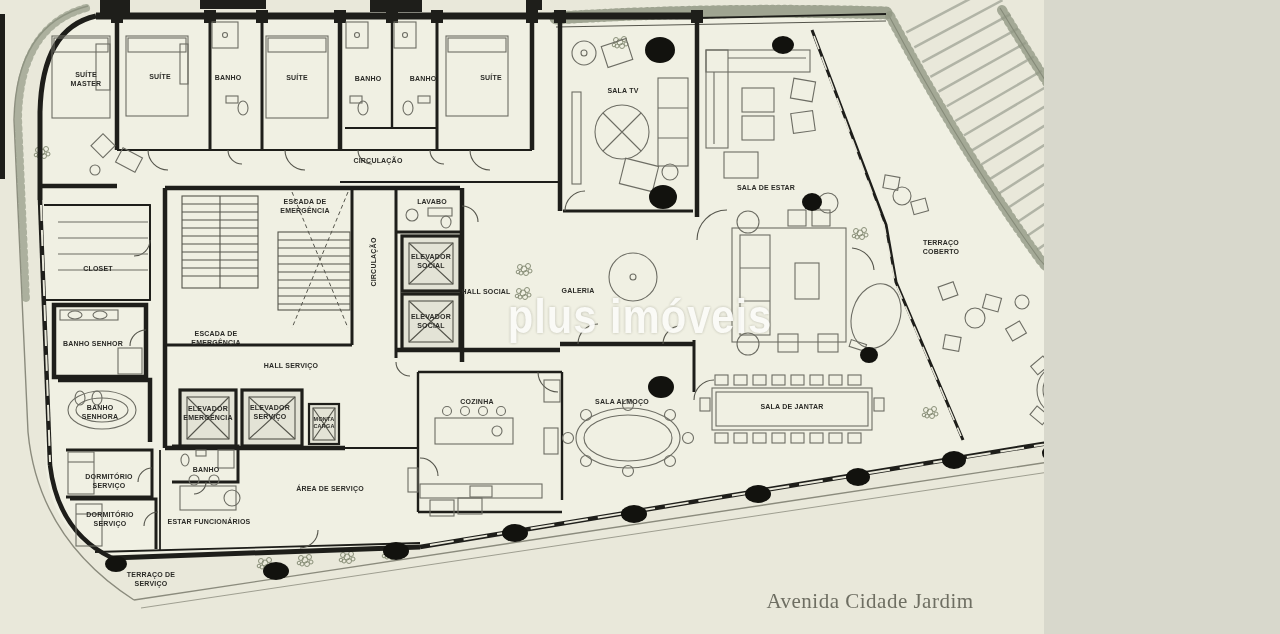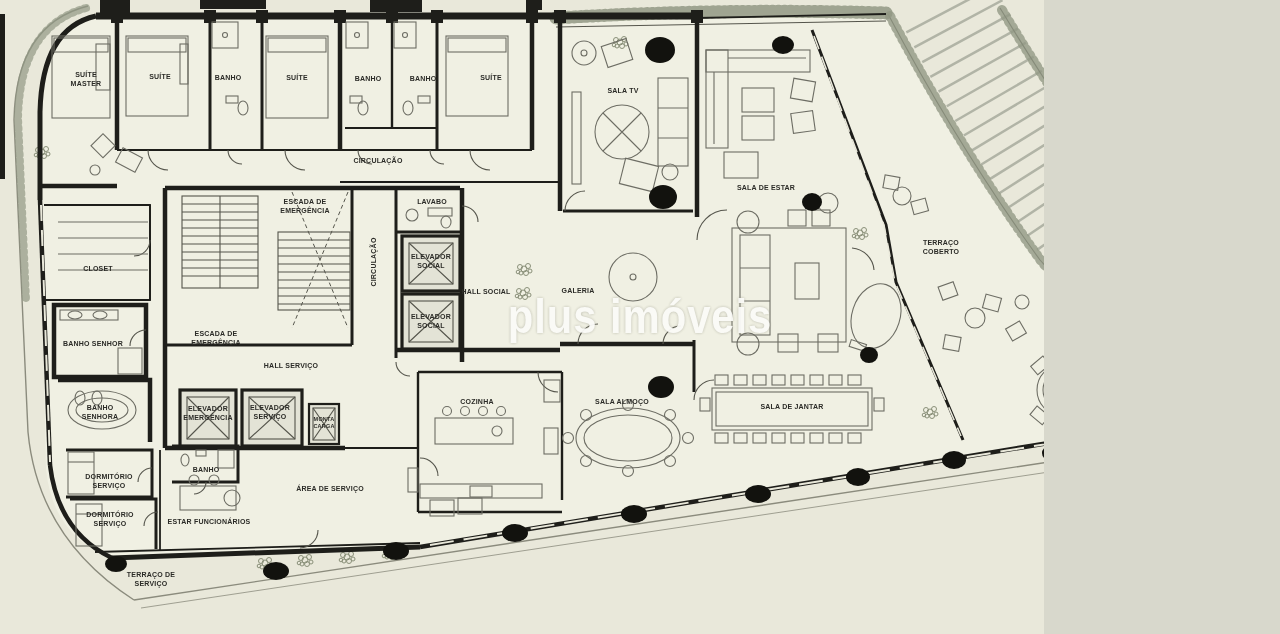--- a/index.html
+++ b/index.html
@@ -448,14 +448,15 @@
 <div class="lbl one" style="left:622px;top:402px">SALA ALMOÇO</div>
 <div class="lbl one" style="left:792px;top:407px">SALA DE JANTAR</div>
 <div class="lbl one" style="left:206px;top:470px">BANHO</div>
 <div class="lbl" style="left:109px;top:481px;width:56px">DORMITÓRIO SERVIÇO</div>
 <div class="lbl" style="left:110px;top:519px;width:56px">DORMITÓRIO SERVIÇO</div>
 <div class="lbl one" style="left:209px;top:522px">ESTAR FUNCIONÁRIOS</div>
 <div class="lbl one" style="left:330px;top:489px">ÁREA DE SERVIÇO</div>
 <div class="lbl" style="left:151px;top:579px;width:60px">TERRAÇO DE SERVIÇO</div>
 
 <div class="watermark">plus imóveis</div>
+<div class="street">Avenida Cidade Jardim</div>
 
 </div>
 
 </body></html>

